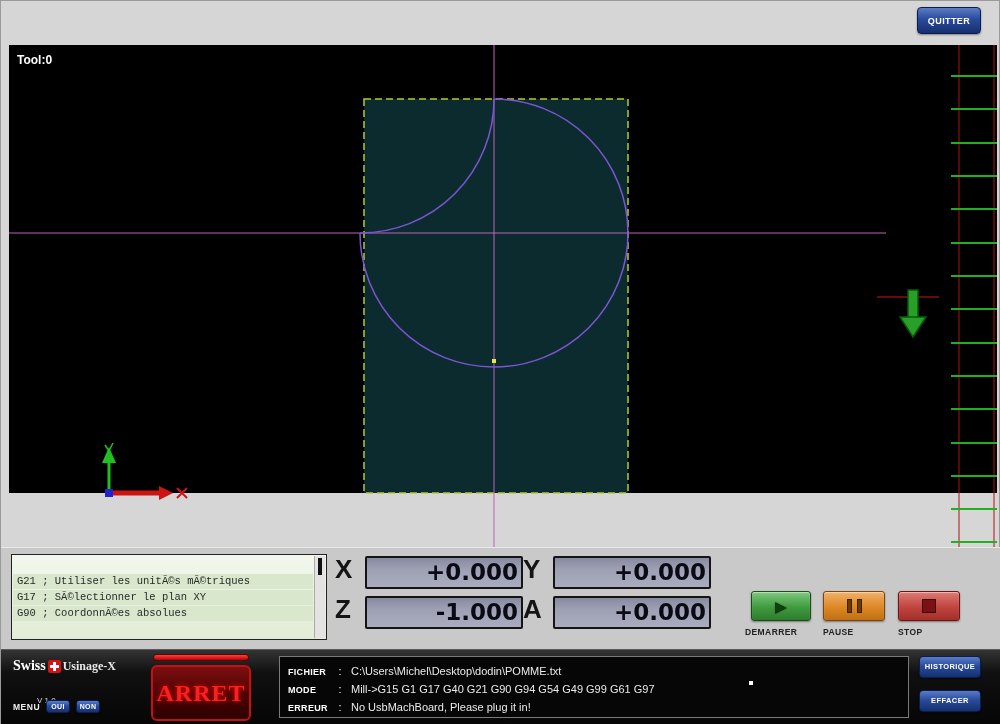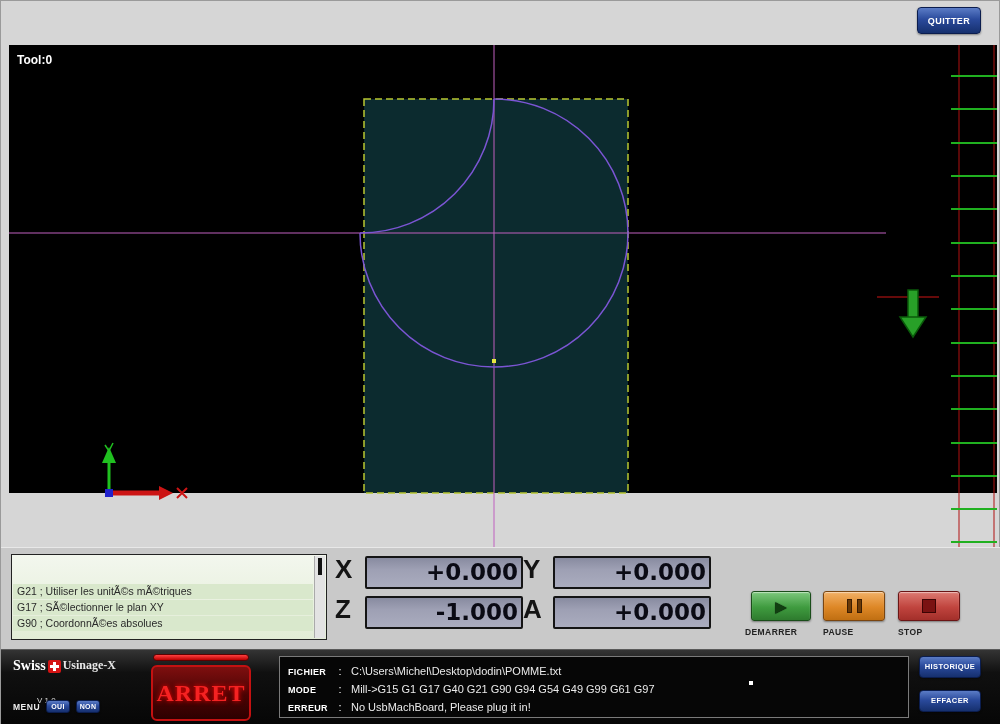--- a/index.html
+++ b/index.html
@@ -20,21 +20,21 @@
   .canvas { position:absolute; left:8px; top:44px; width:988px; height:448px; background:#000; }
   .tool-label { position:absolute; left:8px; top:8px; color:#fff; font-size:12px; font-weight:bold; z-index:2; }
   .canvas svg { position:absolute; left:0; top:0; }
 
   
   .panel { position:absolute; left:0; top:546px; width:1000px; height:102px; background:#c9c9c9;
     border-top:1px solid #e8e8e8; }
   .gcode-list { position:absolute; left:10px; top:6px; width:316px; height:86px;
     background:linear-gradient(180deg,#f3f7ee 0%,#e9f1e0 55%,#e2ecd6 100%);
     border:1px solid #222; }
-  .gcode-rows { position:absolute; left:1px; right:13px; bottom:8px; }
+  .gcode-rows { position:absolute; left:1px; right:13px; bottom:18px;font-family:Liberation Mono, monospace; }
   .gcode-row { height:15px; line-height:15px; background:#d9e8cc; color:#2a2a2a;
     font-size:10.5px; padding-left:4px; white-space:nowrap; overflow:hidden; margin-top:1px; }
   .gcode-scrollbar { position:absolute; right:1px; top:1px; bottom:1px; width:11px;
     background:#e3e3e3; border-left:1px solid #aaa; }
   .gcode-thumb { position:absolute; left:3px; top:2px; width:4px; height:17px; background:#111; }
 
   .axis-label { position:absolute; font-size:26px; font-weight:bold; color:#141414; }
   .lx { left:334px; top:6px; }  .ly { left:522px; top:6px; }
   .lz { left:334px; top:46px; } .la { left:522px; top:46px; }
   .dro-box { position:absolute; width:158px; height:33px;
@@ -58,21 +58,21 @@
     border:1px solid #6b1515; }
   .stop-square { display:block; width:14px; height:14px; background:#7a1212; border:1px solid #3c0404; }
   .mlabel { position:absolute; top:79px; font-size:8.5px; font-weight:bold; color:#222;
     letter-spacing:.4px; text-align:left; }
   .ml-dem { left:744px; width:72px; } .ml-pau { left:822px; width:62px; } .ml-sto { left:897px; width:62px; }
 
   
   .footer { position:absolute; left:0; top:648px; width:1000px; height:76px;
     background:linear-gradient(180deg,#343434 0%,#101010 30%,#060606 100%);
     border-top:1px solid #5a5a5a; }
-  .logo { position:absolute; left:12px; top:8px; display:flex; align-items:flex-start; gap:2px; }
+  .logo { position:absolute; left:12px; top:8px; display:flex; align-items:center; gap:2px; }
   .brand-left { color:#fff; font-size:14px; font-weight:bold; font-family:"Liberation Serif", serif; }
   .swiss-cross { position:relative; display:inline-block; width:13px; height:13px; background:#d41414;
     align-self:center; border-radius:2px; }
   .swiss-cross::before { content:""; position:absolute; left:5px; top:2px; width:3px; height:9px; background:#fff; }
   .swiss-cross::after  { content:""; position:absolute; left:2px; top:5px; width:9px; height:3px; background:#fff; }
   .brand-right { color:#e8e8e8; font-size:12px; font-weight:bold; font-family:"Liberation Serif", serif; }
   .version { position:absolute; left:36px; top:26px; color:#ddd; font-size:8px;margin-top:20px; }
   .menu-row { position:absolute; left:12px; top:50px; display:flex; align-items:center; gap:6px; }
   .menu-label { color:#eee; font-size:8.5px; font-weight:bold; letter-spacing:.5px; }
   .mini-blue { width:24px; height:13px; font-size:7px; line-height:11px; border-radius:3px; padding:0; }

